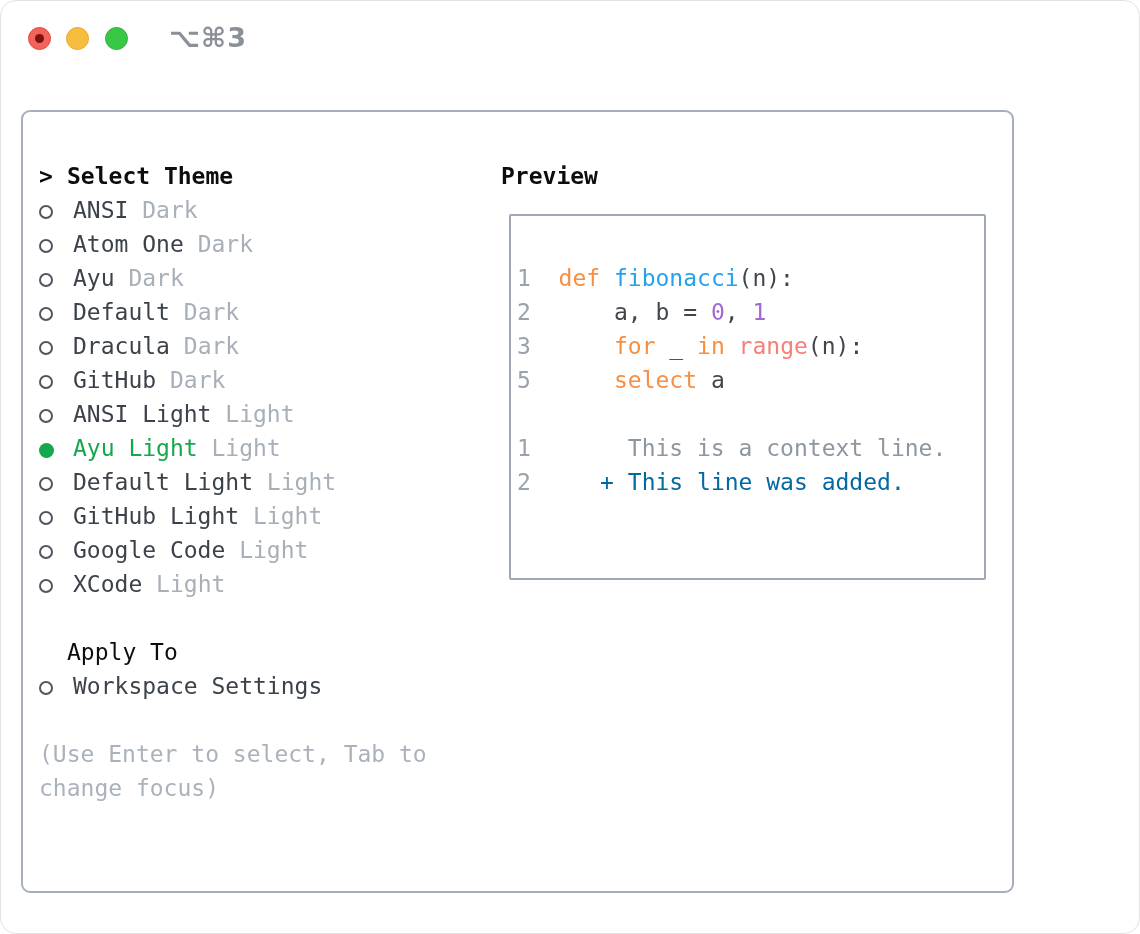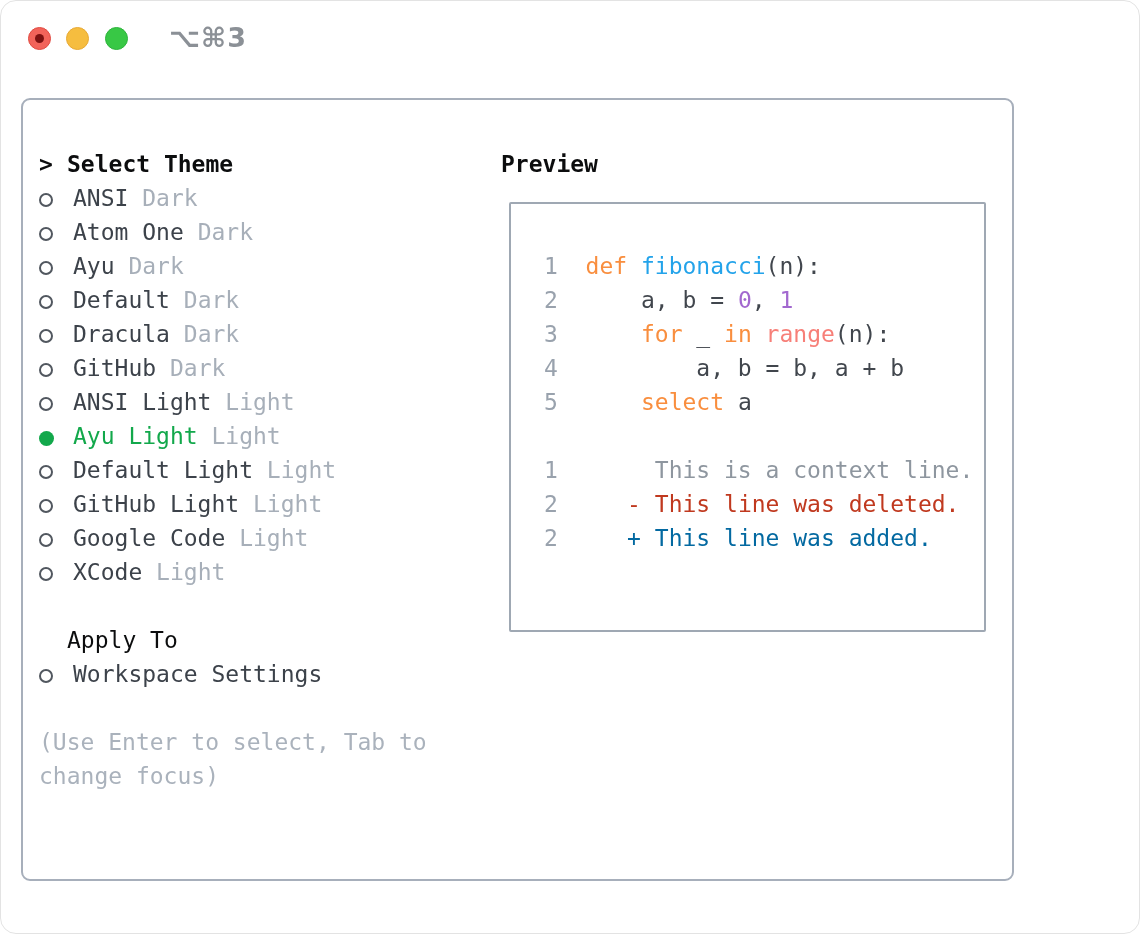--- a/index.html
+++ b/index.html
@@ -22,21 +22,21 @@
   .tl-red{left:27px;background:#f2635a;border:1px solid #e14b42;}
   .tl-yellow{left:65px;background:#f6bd3f;border:1px solid #e8a934;}
   .tl-green{left:104px;background:#38c845;border:1px solid #2db43c;}
   .tl-inner-dot{position:absolute;left:50%;top:50%;width:9px;height:9px;margin:-4.5px 0 0 -4.5px;border-radius:50%;background:#7d1111;}
   .win-title{
     position:absolute;left:168px;top:22px;font-family:"DejaVu Sans", sans-serif;
     font-size:27px;font-weight:600;color:#8b9096;letter-spacing:1px;line-height:30px;
   }
   
   .panel{
-    position:absolute;left:20px;top:97px;width:993px;height:783px;
+    position:absolute;left:20px;top:109px;width:993px;height:783px;
     border:2px solid var(--panel-border);border-radius:9px;background:#fff;
   }
   .row{line-height:34px;font-size:23px;white-space:pre;color:var(--fg);}
   .row.blank{height:34px;}
   
   .left-col{position:absolute;left:16px;top:47px;width:450px;}
   .hdr{font-weight:bold;color:#0c0d0e;}
   .hdr .prefix{display:inline-block;width:28px;font-weight:bold;color:#0c0d0e;}
   .marker{display:inline-block;width:28px;vertical-align:baseline;}
   .circle{
@@ -46,22 +46,22 @@
   .circle.sel{border:none;background:var(--green);width:15px;height:15px;vertical-align:-2px;}
   .item .name{color:var(--fg);margin-left:6px;}
   .item.selected .name{color:var(--green);}
   .item .variant{color:var(--muted);}
   .apply-hdr{color:#0c0d0e;}
   .apply-hdr .prefix{display:inline-block;width:28px;}
   .help{color:#aab2bc;}
   
   .preview-label{position:absolute;left:478px;top:47px;line-height:34px;font-size:23px;font-weight:bold;color:#0c0d0e;}
   .preview-box{
-    position:absolute;left:486px;top:102px;width:477px;height:430px;
-    border:2px solid #9fa8b3;border-radius:2px;background:#fff;overflow:hidden;padding-left:27px;
+    position:absolute;left:486px;top:102px;width:477px;height:366px;
+    border:2px solid #9fa8b3;border-radius:2px;background:#fff;overflow:hidden;
   }
   .code{padding:45px 0 0 6px;}
   .cline{line-height:34px;font-size:23px;white-space:pre;height:34px;}
   .seg-num{color:#99a2ad;}
   .seg-fg{color:#41464d;}
   .seg-kw{color:#f98e3e;}
   .seg-fn{color:#23a3ea;}
   .seg-call{color:#f77f78;}
   .seg-lit{color:#a268cf;}
   .seg-ctx{color:#8e969f;}
@@ -109,22 +109,20 @@
           <div class="row" style="color: inherit;">change focus)</div>
         </div>
     </div>
 
     <div class="preview-label">Preview</div>
     <div class="preview-box">
       <div id="code-lines" class="code">
           <div class="cline"><span class="seg-num">1  </span><span class="seg-kw">def</span><span class="seg-fg"> </span><span class="seg-fn">fibonacci</span><span class="seg-fg">(n):</span></div>
           <div class="cline"><span class="seg-num">2  </span><span class="seg-fg">    a, b = </span><span class="seg-lit">0</span><span class="seg-fg">, </span><span class="seg-lit">1</span></div>
           <div class="cline"><span class="seg-num">3  </span><span class="seg-fg">    </span><span class="seg-kw">for</span><span class="seg-fg"> _ </span><span class="seg-kw">in</span><span class="seg-fg"> </span><span class="seg-call">range</span><span class="seg-fg">(n):</span></div>
-          <div class="cline"><span class="seg-num">4  </span><span class="seg-fg">        a, b = b, a + b</span></div>
           <div class="cline"><span class="seg-num">5  </span><span class="seg-fg">    </span><span class="seg-kw">select</span><span class="seg-fg"> a</span></div>
           <div class="cline"><span class="seg-fg"></span></div>
           <div class="cline"><span class="seg-num">1</span><span class="seg-ctx">       This is a context line.</span></div>
-          <div class="cline"><span class="seg-num">2</span><span class="seg-fg">     </span><span class="seg-del">- This line was deleted.</span></div>
           <div class="cline"><span class="seg-num">2</span><span class="seg-fg">     </span><span class="seg-add">+ This line was added.</span></div>
         </div>
     </div>
   </div>
 </div>
 
 </body></html>

